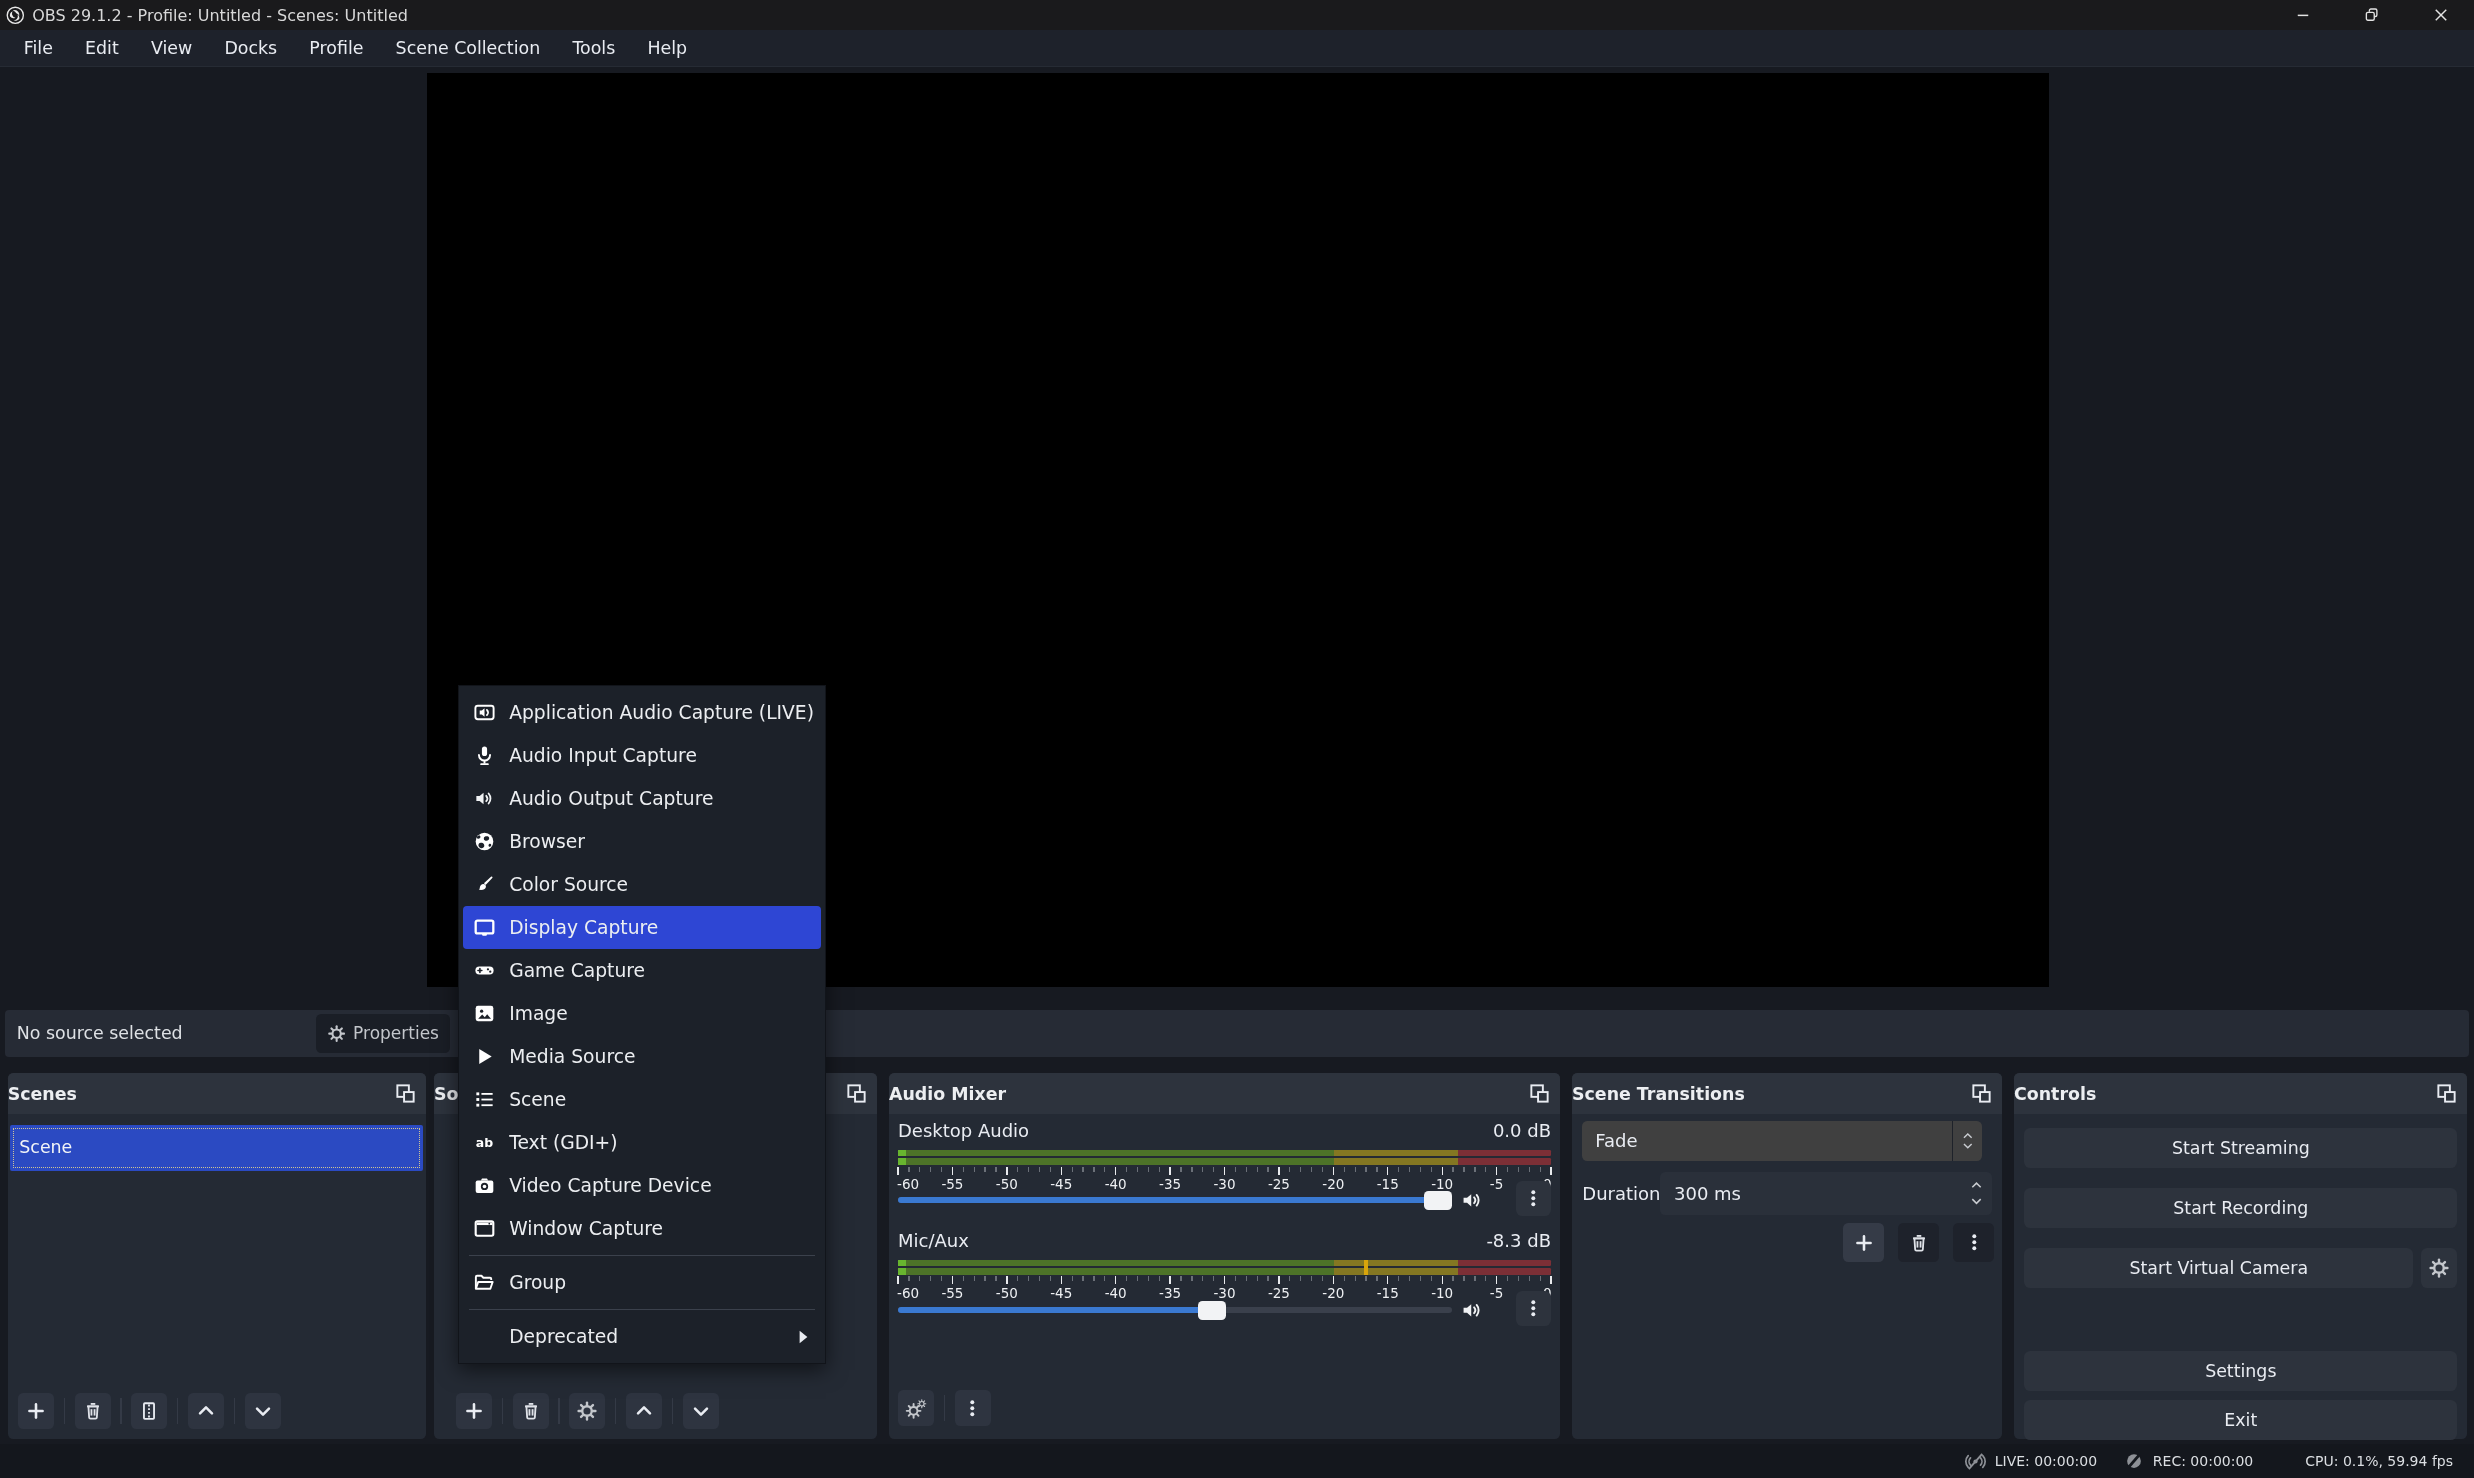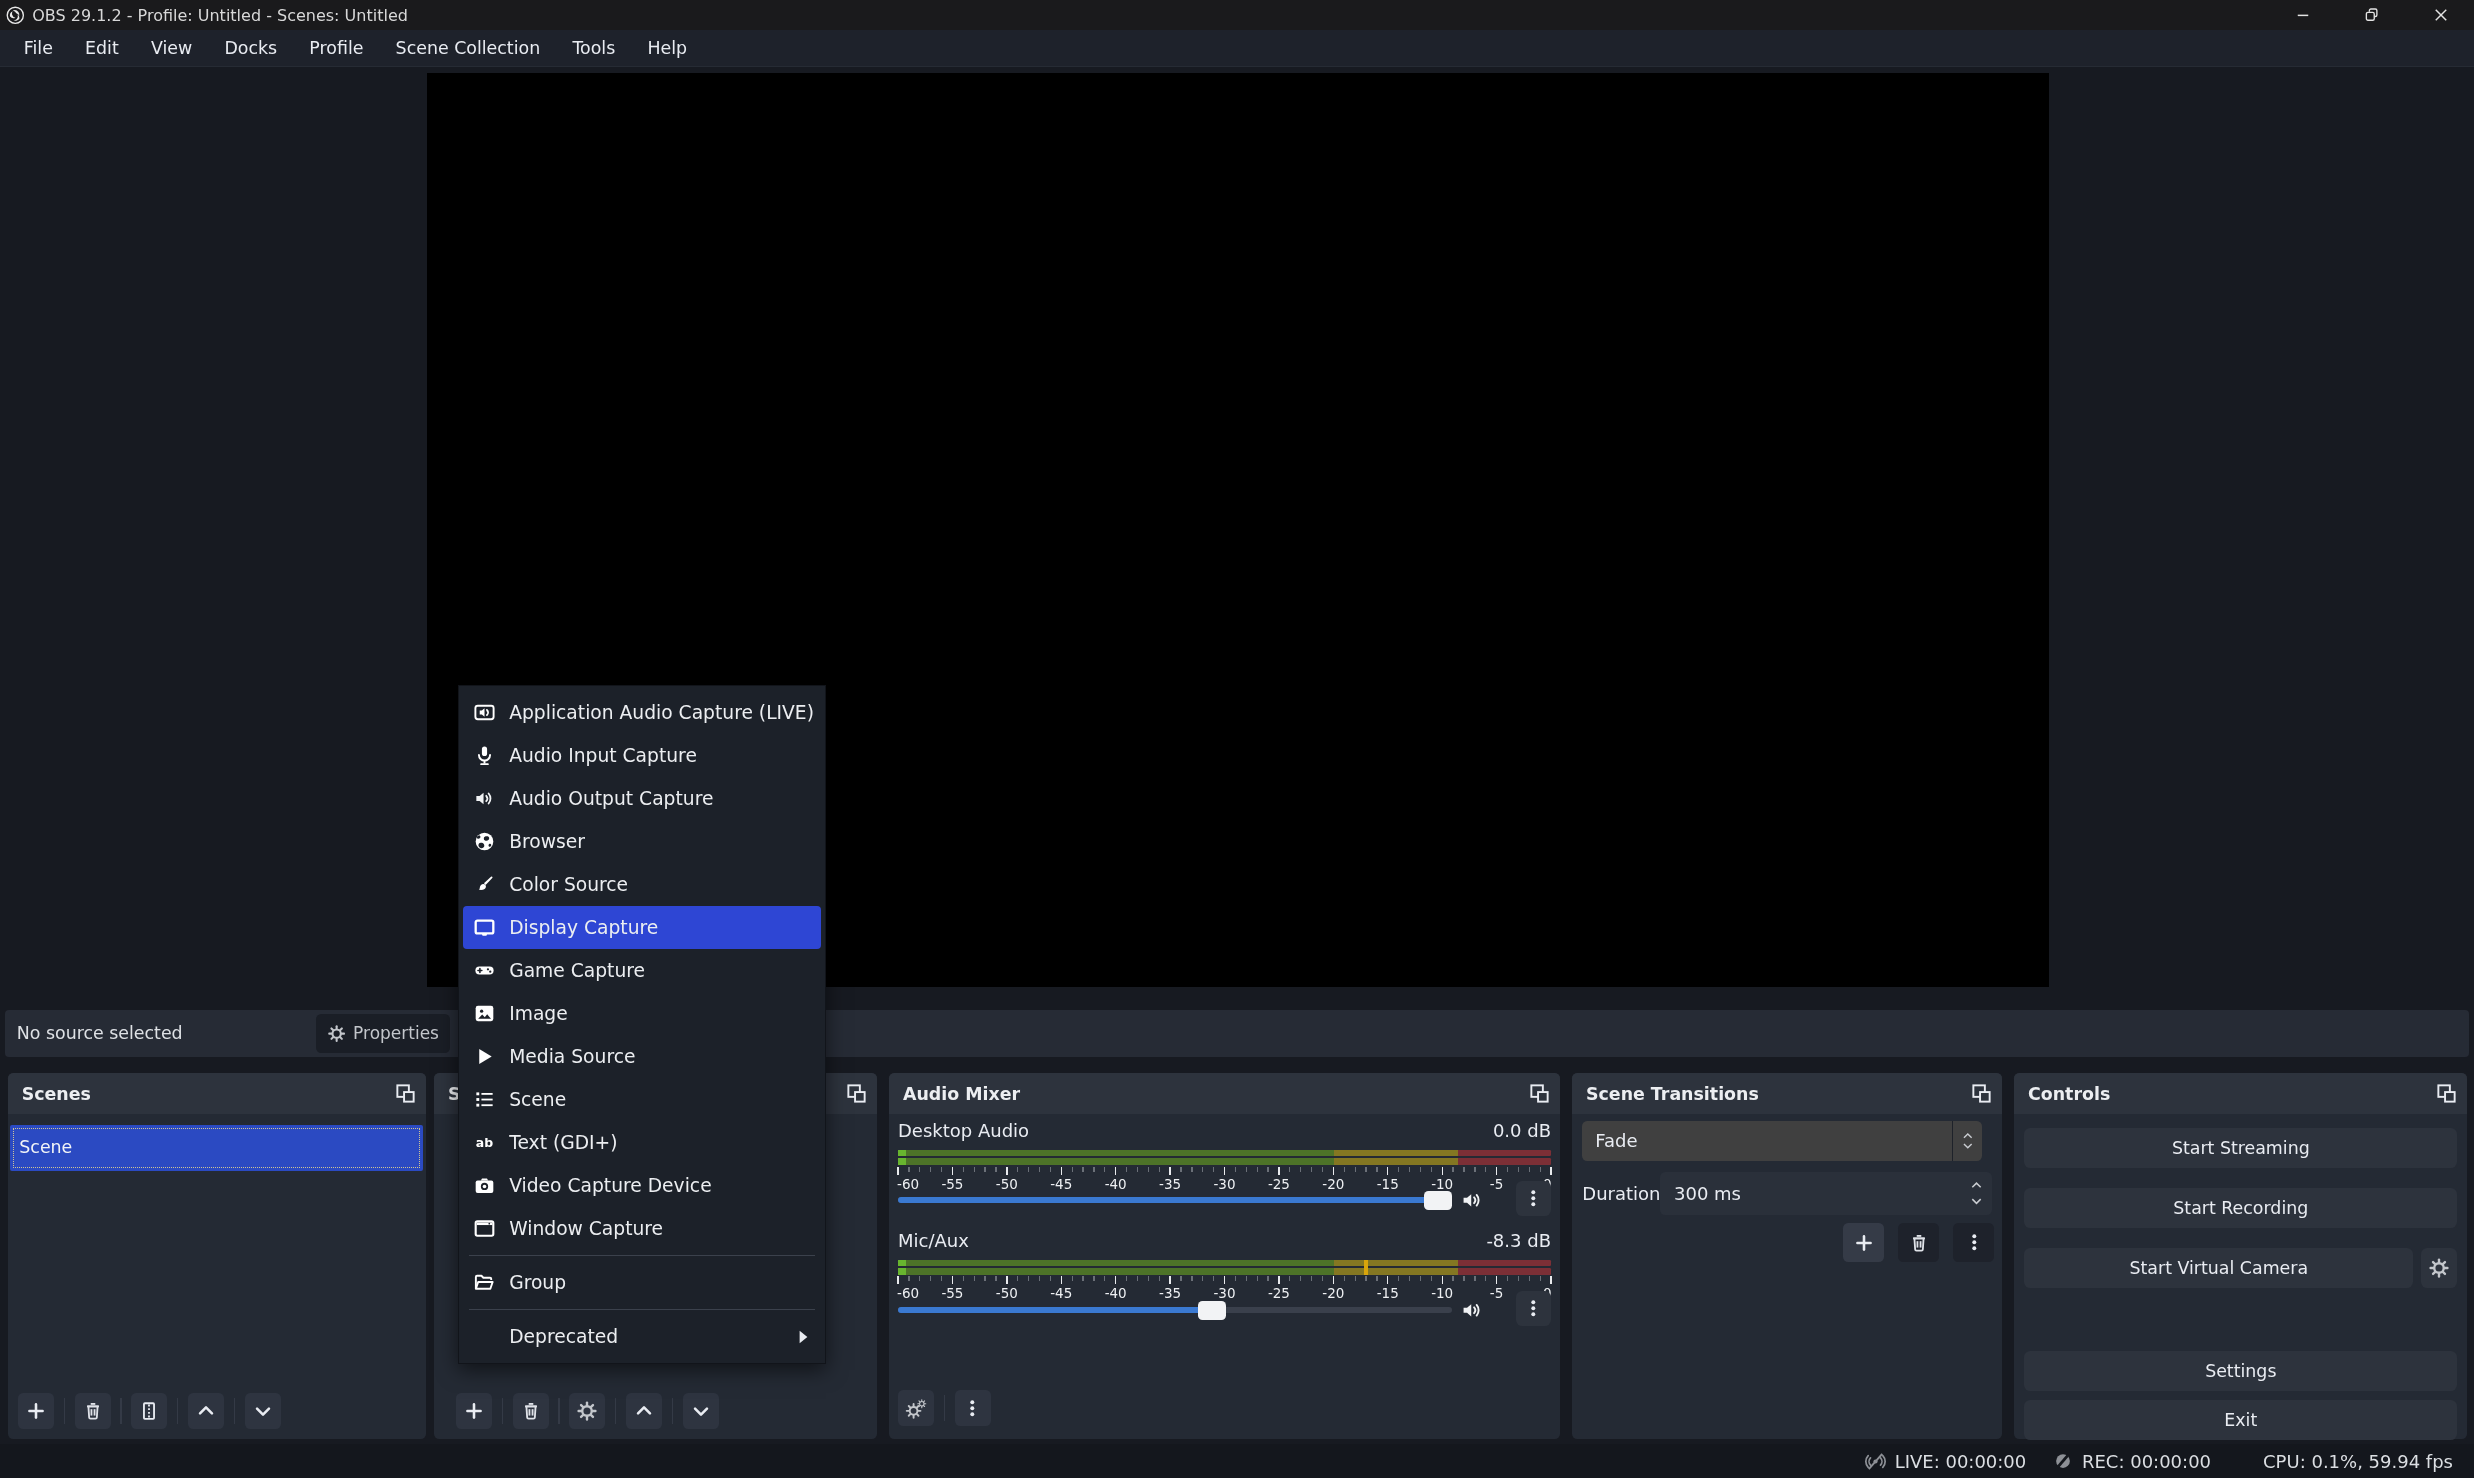--- a/index.html
+++ b/index.html
@@ -23,21 +23,21 @@
   .preview-canvas{position:absolute;left:427px;top:73px;width:1622px;height:914px;background:#000;}
 
   
   .source-toolbar{position:absolute;left:5.2px;top:1010px;width:2464px;height:47px;background:#262b35;border-radius:3.9px;}
   .source-toolbar .msg{position:absolute;left:11.6px;top:0;line-height:47px;font-size:17.4px;color:#dee1e5;}
   .props-btn{position:absolute;left:311px;top:3.9px;width:134px;height:39px;background:#1a1e26;border-radius:5.2px;display:flex;align-items:center;justify-content:center;gap:6.4px;color:#c3c6cb;font-size:17px;}
 
   
   .panel{position:absolute;top:1073px;height:366px;background:#242a34;border-radius:5.2px;}
   .panel-header{position:relative;height:41px;background:#2d333d;border-radius:5.2px 5.2px 0 0;display:flex;align-items:center;}
-  .panel-title{margin-left:14px;font-size:17.4px;font-weight:bold;color:#eceef1;white-space:nowrap;}
+  .panel-title{font-size:17.4px;font-weight:bold;color:#eceef1;white-space:nowrap;}
   .popout-btn{position:absolute;right:9px;top:9px;width:23px;height:23px;}
   .dock-toolbar{position:absolute;left:0;bottom:10.3px;height:36px;display:flex;align-items:center;}
   .tb-btn{width:36px;height:36px;background:#2e3440;border-radius:5.2px;display:flex;align-items:center;justify-content:center;flex:none;}
   .tb-sep{width:1.3px;height:26px;background:#343a46;margin:0 9.7px;flex:none;}
 
   #panel-scenes{left:7.7px;width:418px;}
   #panel-sources{left:434px;width:443px;}
   #panel-mixer{left:889px;width:671px;}
   #panel-transitions{left:1572px;width:430px;}
   #panel-controls{left:2014px;width:453px;}
@@ -81,21 +81,21 @@
   .trans-btn{width:41px;height:39px;border-radius:5.2px;display:flex;align-items:center;justify-content:center;}
   .trans-btn.add{background:#353b47;}
   .trans-btn.dark{background:#1e222b;}
 
   
   .ctl-btn{position:absolute;left:10.3px;width:433px;height:40px;background:#2d333d;border-radius:6.4px;color:#e9ecf2;font-size:17.4px;display:flex;align-items:center;justify-content:center;}
   .ctl-gear{position:absolute;left:407px;top:175px;width:36px;height:40px;background:#2d333d;border-radius:6.4px;display:flex;align-items:center;justify-content:center;}
 
   
   .statusbar{position:absolute;left:0;top:1444px;width:2475px;height:34px;background:#14171d;display:flex;align-items:center;justify-content:flex-end;padding-right:22px;}
-  .status-group{display:flex;align-items:center;gap:7.7px;font-size:18px;color:#dcdfe3;}
+  .status-group{display:flex;align-items:center;gap:7.7px;font-size:14px;color:#dcdfe3;}
   .status-spacer{width:26px;} .status-spacer.big{width:52px;}
 
   
   .ctx-menu{position:absolute;left:458px;top:685px;width:368px;background:#1c2129;border:0.6px solid #11141a;box-shadow:0 6.4px 19.3px rgba(0,0,0,.55);padding:5.2px 0;z-index:100;}
   .menu-item{position:relative;height:43px;margin:0 3.9px;border-radius:3.9px;display:flex;align-items:center;}
   .menu-item.selected{background:#2e46d4;}
   .mi-icon{width:23px;height:23px;margin-left:10.3px;flex:none;}
   .mi-label{margin-left:13px;font-size:18.7px;color:#eceef1;white-space:nowrap;}
   .mi-arrow{position:absolute;right:11.6px;top:50%;transform:translateY(-50%);}
   .menu-separator{height:0.6px;background:#3b414c;margin:5.2px 10.3px;}

